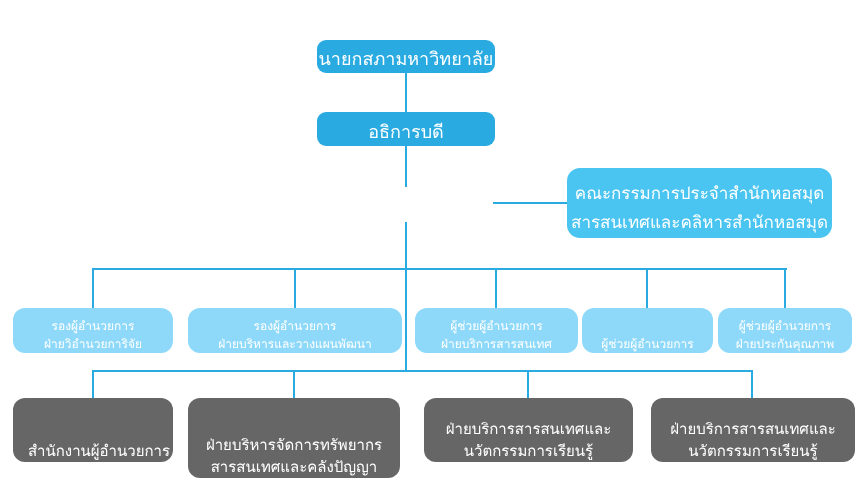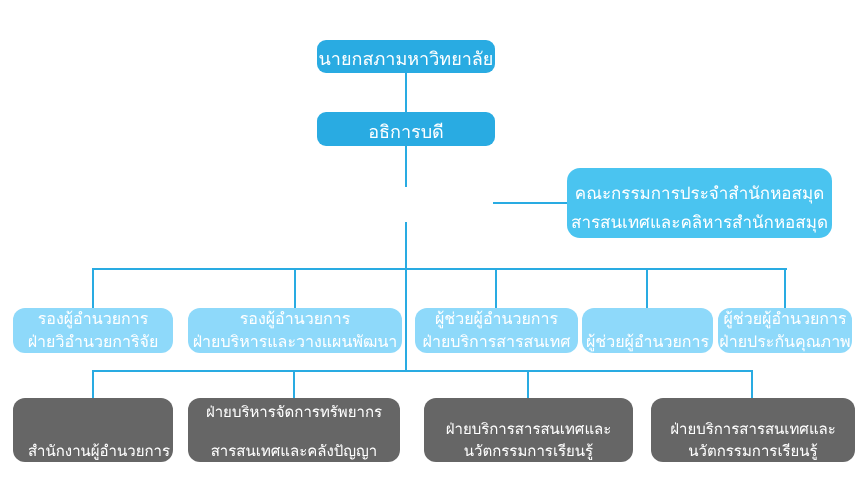--- a/index.html
+++ b/index.html
@@ -17,39 +17,39 @@
     flex-direction: column;
     align-items: center;
     justify-content: flex-end;
     text-align: center;
     color: #ffffff;
     box-sizing: border-box;
   }
   .node span { display: block; }
   .blue   { background: #29abe2; border-radius: 9px;  font-size: 18px; }
   .medblue{ background: #4ac4f0; border-radius: 13px; font-size: 17px; line-height: 1.75; }
-  .light  { background: #8ed9fa; border-radius: 12px; font-size: 16px; line-height: 1.45; }
+  .light  { background: #8ed9fa; border-radius: 12px; font-size: 12px; line-height: 1.45; }
   .dark   { background: #666666; border-radius: 12px; font-size: 15px; line-height: 1.48; }
 
   
   #n-council  { left: 317px; top: 40px;  width: 178px; height: 33px; }
   #n-rector   { left: 317px; top: 112px; width: 178px; height: 34px; }
   #n-director { left: 315px; top: 187px; width: 178px; height: 35px; }
   #n-committee{ left: 567px; top: 168px; width: 265px; height: 70px; }
 
   
   #n-dep0 { left: 13px;  top: 308px; width: 160px; height: 45px; }
   #n-dep1 { left: 188px; top: 308px; width: 214px; height: 45px; }
   #n-dep2 { left: 415px; top: 308px; width: 163px; height: 45px; }
   #n-dep3 { left: 582px; top: 308px; width: 131px; height: 45px; }
   #n-dep4 { left: 718px; top: 308px; width: 134px; height: 45px; }
 
   
   #n-dpt0 { left: 13px;  top: 398px; width: 160px; height: 64px; padding-left: 12px; }
-  #n-dpt1 { left: 188px; top: 398px; width: 212px; height: 64px; gap: 17px; }
+  #n-dpt1 { left: 188px; top: 398px; width: 212px; height: 80px; }
   #n-dpt2 { left: 424px; top: 398px; width: 209px; height: 64px; }
   #n-dpt3 { left: 651px; top: 398px; width: 204px; height: 64px; }
 
   .line { position: absolute; background: #29abe2; }
   
   #l-v1 { left: 405px; top: 73px;  width: 2px; height: 39px; }
   #l-v2 { left: 405px; top: 146px; width: 2px; height: 41px; }
   #l-v3 { left: 405px; top: 222px; width: 2px; height: 47px; }
   #l-v4 { left: 405px; top: 268px; width: 2px; height: 104px; }
   

